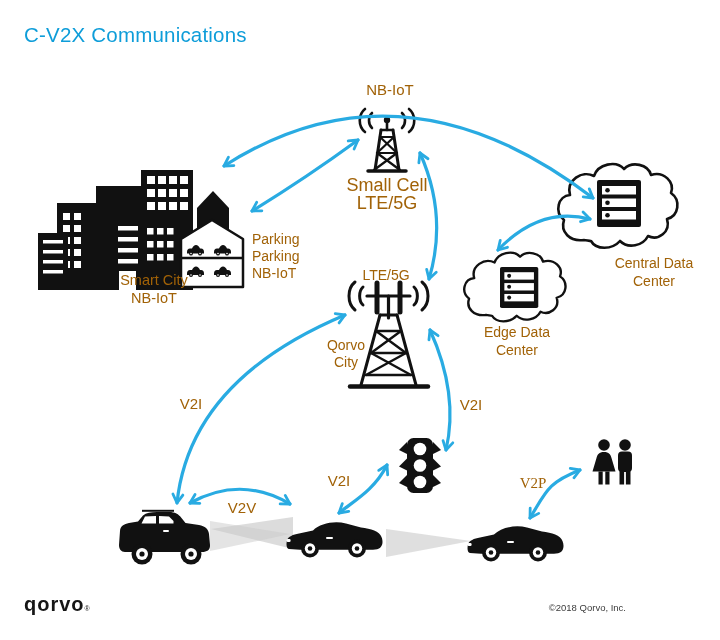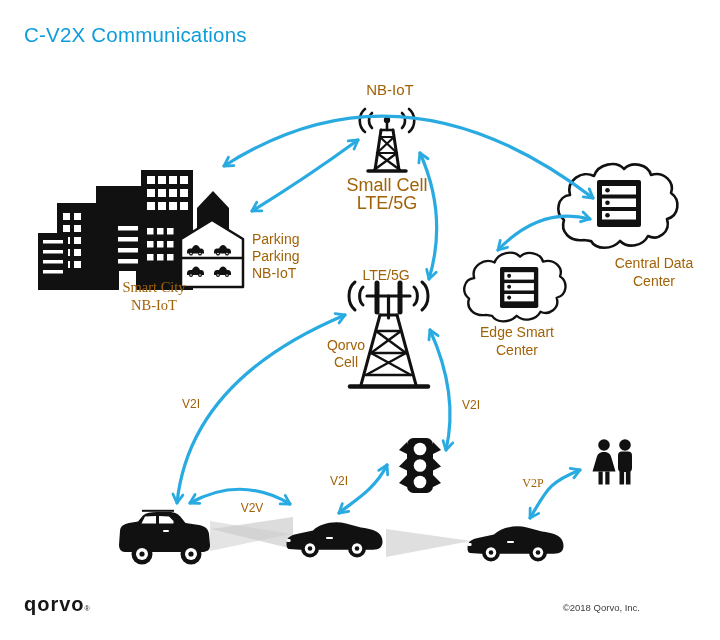--- a/index.html
+++ b/index.html
@@ -7,35 +7,35 @@
     width:720px;height:640px;background:#ffffff;position:relative;overflow:hidden;
     font-family:"Liberation Sans","DejaVu Sans",sans-serif;color:#1b1b1b;
   }
   #stage{position:absolute;inset:0;width:640px;height:640px;}
   svg.layer{position:absolute;left:0;top:0;}
   .lbl{position:absolute;font-size:14px;font-weight:500;line-height:18px;color:#a16207;white-space:nowrap;}
   .center{transform:translateX(-50%);text-align:center;}
   .title{left:24px;top:26px;font-size:20.5px;font-weight:500;letter-spacing:.2px;color:#0E9DD9;}
   .nbiot{left:390px;top:81px;font-size:15px;}
   .smallcell{left:387px;top:176px;font-size:18px;}
-  .smartcity{left:154px;top:278px;font-size:14.5px;font-family:Liberation Serif, serif;}
+  .smartcity{left:154px;top:271px;font-size:14.5px;}
   .parking{left:252px;top:231px;font-size:14px;line-height:17px;}
   .centraldc{left:621px;top:255px;line-height:17.5px;margin-left:33px;}
   .edgedc{left:517px;top:324px;line-height:17.5px;}
   .macrolte{left:386px;top:266px;}
   .macrocell{left:346px;top:337px;line-height:17px;}
-  .v2{font-size:12px;}
+  .v2{font-size:15px;}
   .v2i-left{left:191px;top:395px;}
-  .v2v{left:252px;top:499px;}
+  .v2v{left:242px;top:499px;}
   .v2i-mid{left:339px;top:472px;}
   .v2i-right{left:471px;top:396px;}
   .v2p{left:533px;top:474px;font-family:Liberation Serif, serif;}
   .qorvo{left:24px;top:595px;font-size:20px;font-weight:700;letter-spacing:1px;color:#161616;}
   .qorvo .reg{font-size:7px;font-weight:400;vertical-align:baseline;}
-  .copyright{right:0;top:599px;left:auto;font-size:9.5px;font-weight:400;color:#3c3c3c;}
+  .copyright{right:14px;top:599px;left:auto;font-size:9.5px;font-weight:400;color:#3c3c3c;}
 </style>
 </head>
 <body>
 
 <div id="stage">
 
 <svg class="layer" width="720" height="640" viewBox="0 0 720 640">
   <defs>
     <marker id="ah" markerUnits="userSpaceOnUse" markerWidth="18" markerHeight="18" refX="10.5" refY="7" orient="auto-start-reverse">
       <path d="M2,2 L10.5,7 L2,12" fill="none" stroke="#29ABE2" stroke-width="2.8" stroke-linecap="round" stroke-linejoin="round"></path>
@@ -274,29 +274,29 @@
   <div>Parking</div>
   <div>NB-IoT</div>
 </div>
 
 <div class="lbl centraldc center">
   <div>Central Data</div>
   <div>Center</div>
 </div>
 
 <div class="lbl edgedc center">
-  <div>Edge Smart</div>
+  <div>Edge Data</div>
   <div>Center</div>
 </div>
 
 <div class="lbl macrolte center">LTE/5G</div>
 
 <div class="lbl macrocell center">
   <div>Qorvo</div>
-  <div>Cell</div>
+  <div>City</div>
 </div>
 
 <div class="lbl v2 v2i-left center">V2I</div>
 <div class="lbl v2 v2v center">V2V</div>
 <div class="lbl v2 v2i-mid center">V2I</div>
 <div class="lbl v2 v2i-right center">V2I</div>
 <div class="lbl v2 v2p center">V2P</div>
 
 <div class="lbl qorvo"><span>qorvo</span><span class="reg">®</span></div>
 

